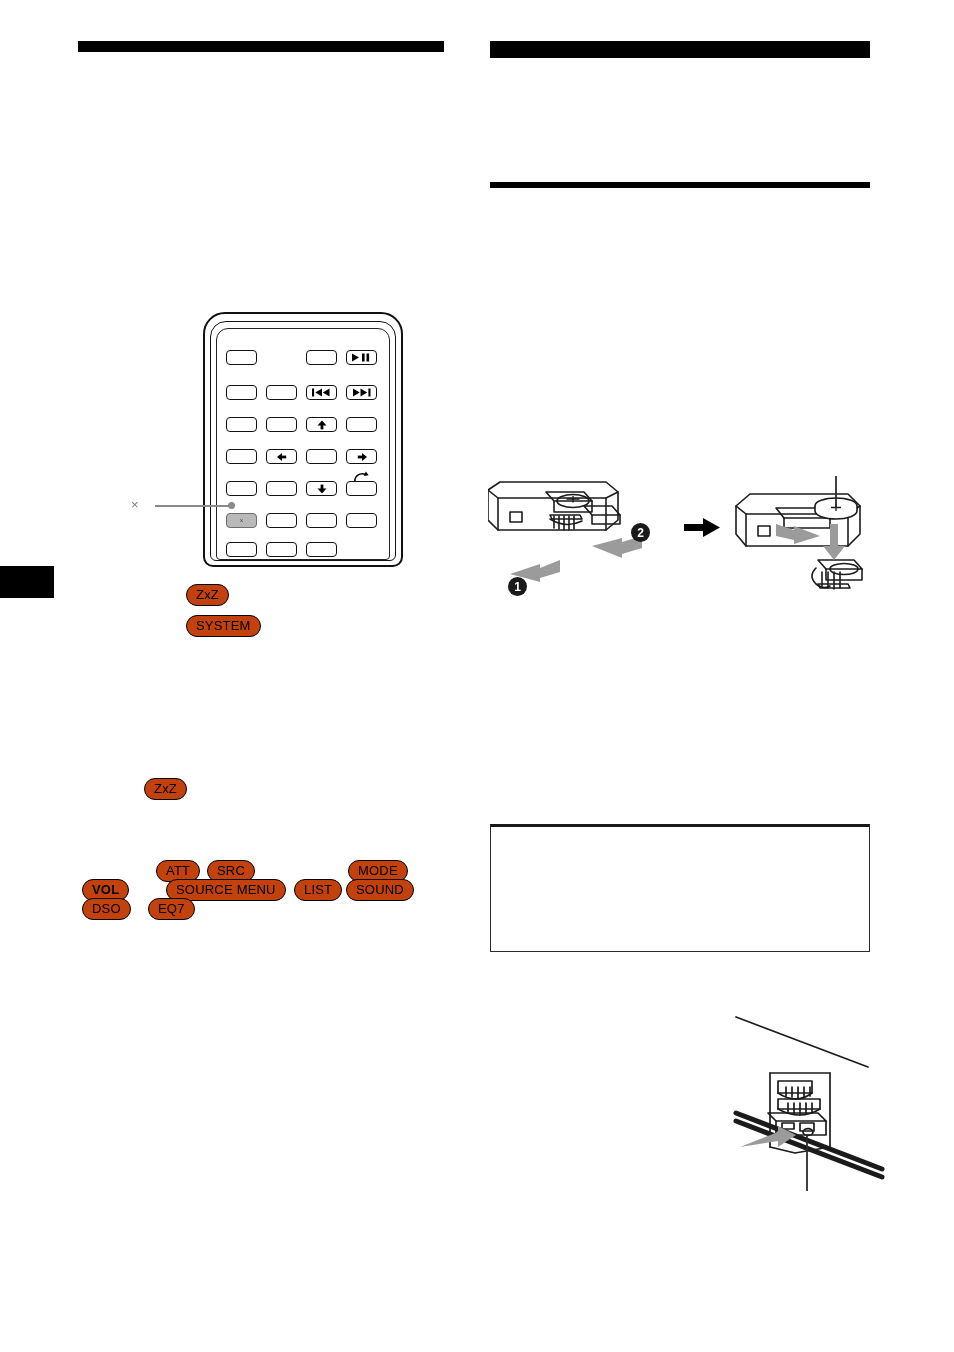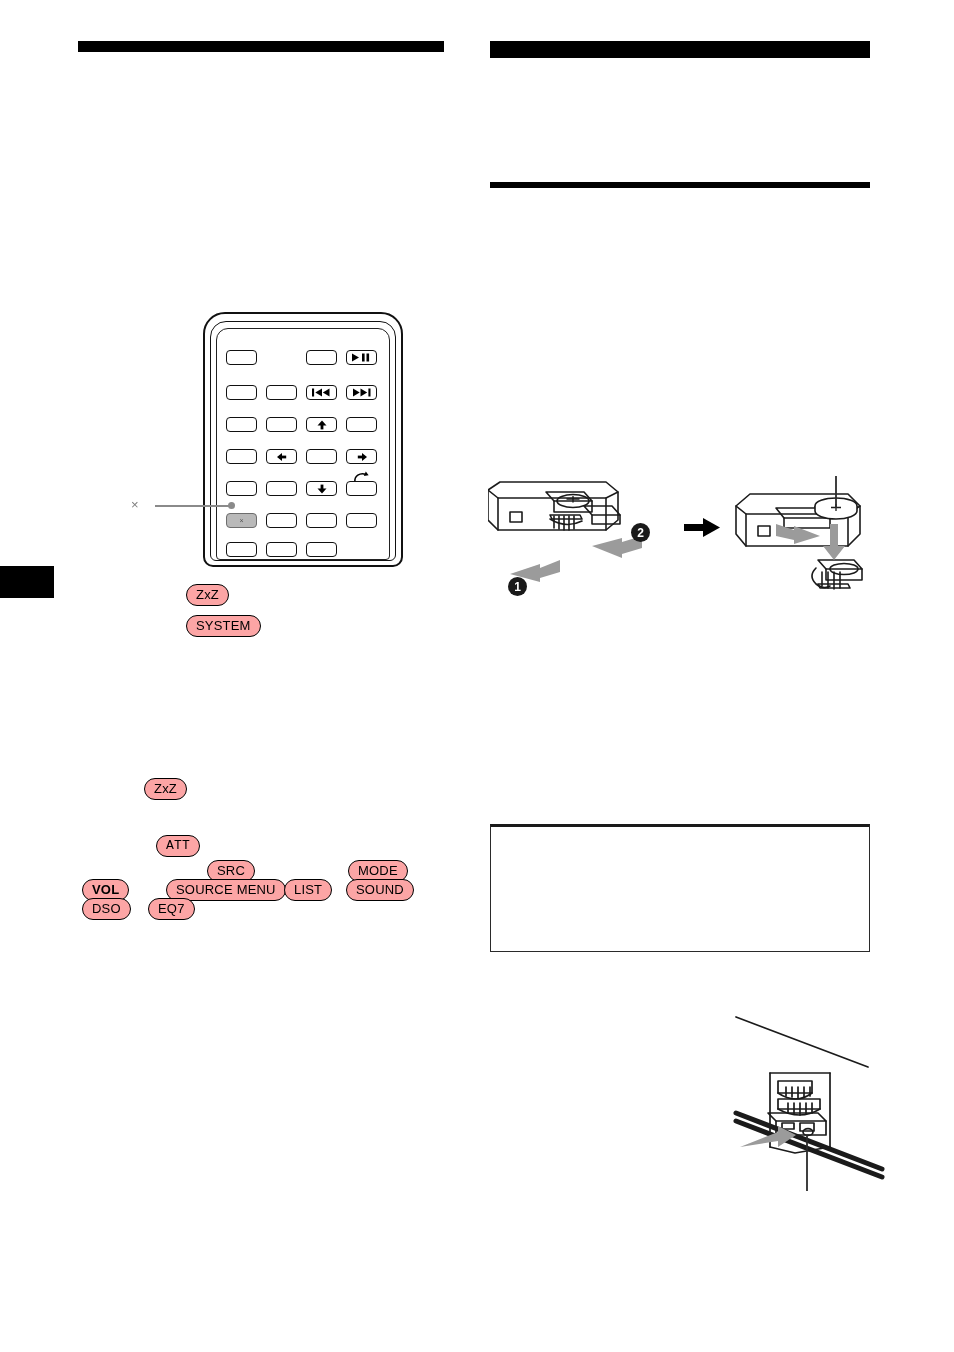--- a/index.html
+++ b/index.html
@@ -15,21 +15,21 @@
   .rule{position:absolute;background:#000;}
 
   
   .page-tab{position:absolute;background:#000;}
 
   
   .pill{
     position:absolute;
     border:1.4px solid #000;
     border-radius:999px;
-    background:#fca5a5;
+    background:#c2410c;
     color:#000;
     font-family:"Liberation Sans", sans-serif;
     font-size:13px;
     line-height:1;
     letter-spacing:.2px;
     padding:3px 9px 4px 9px;
     white-space:nowrap;
     text-align:center;
   }
 
@@ -210,27 +210,27 @@
 
   <div class="callout-line" style="left:155px;top:505px;width:78px;"></div>
   <div class="callout-dot" style="left:228px;top:502px;"></div>
   <div class="callout-label" style="left:131px;top:498px;">×</div>
 
   <div class="pill" style="left:186px;top:584px;">ZxZ</div>
   <div class="pill" style="left:186px;top:615px;">SYSTEM</div>
 
   <div class="pill" style="left:144px;top:778px;">ZxZ</div>
 
-  <div class="pill" style="left:156px;top:835px;font-family:Liberation Mono, monospace;">ATT</div>
+  <div class="pill" style="left:156px;top:860px;">ATT</div>
   <div class="pill" style="left:207px;top:860px;">SRC</div>
   <div class="pill" style="left:348px;top:860px;text-align:right;">MODE</div>
 
   <div class="pill" style="left:82px;top:879px;font-weight:bold;">VOL</div>
   <div class="pill" style="left:166px;top:879px;">SOURCE MENU</div>
-  <div class="pill" style="left:284px;top:879px;">LIST</div>
+  <div class="pill" style="left:294px;top:879px;">LIST</div>
   <div class="pill" style="left:346px;top:879px;">SOUND</div>
 
   <div class="pill" style="left:82px;top:898px;text-align:center;">DSO</div>
   <div class="pill" style="left:148px;top:898px;">EQ7</div>
 
   <div class="rule" style="left:490px;top:41px;width:380px;height:17px;"></div>
 
   <div class="rule" style="left:490px;top:182px;width:380px;height:6px;"></div>
 
   <div class="diagram" style="left:488px;top:468px;width:400px;height:140px;">

